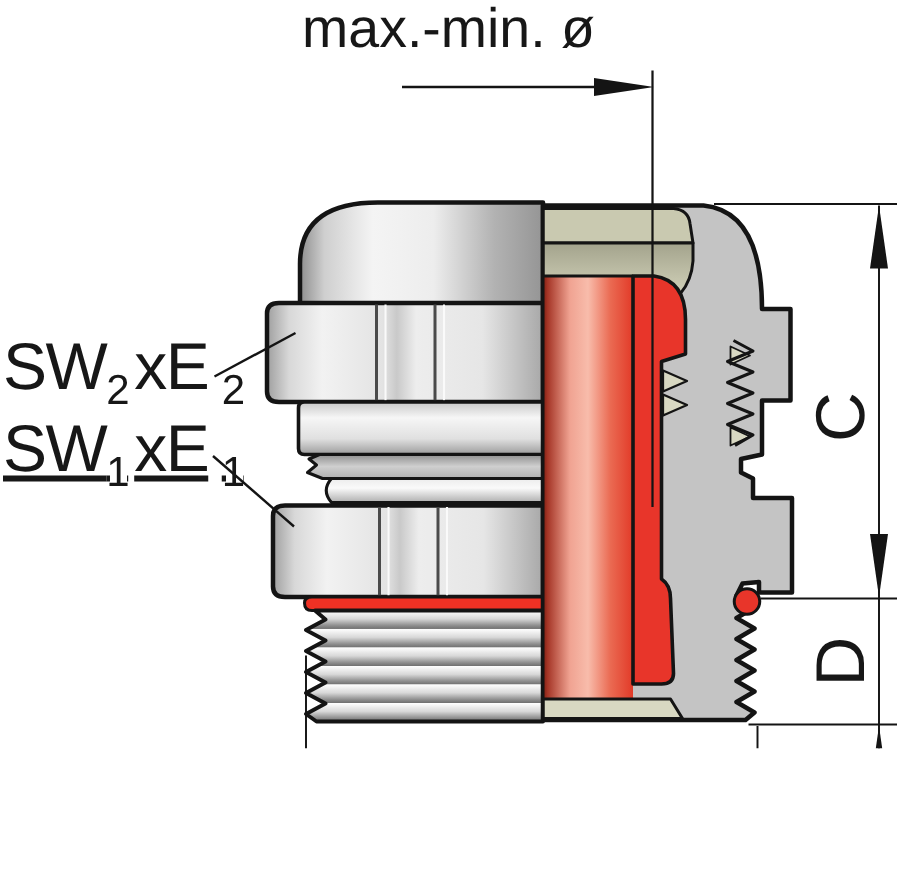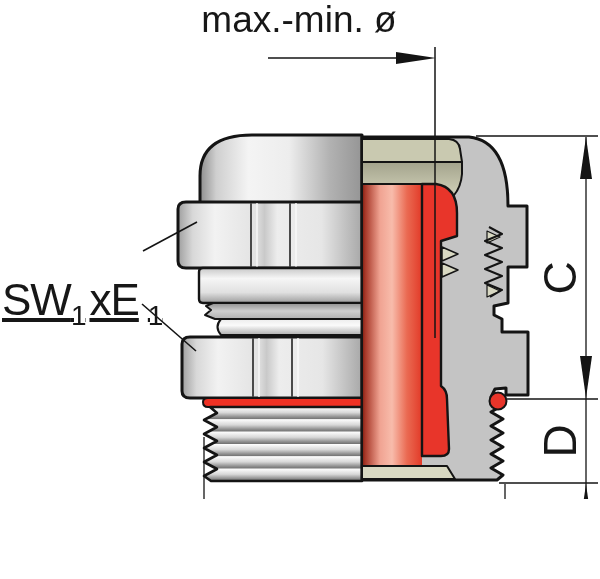--- a/index.html
+++ b/index.html
@@ -158,20 +158,21 @@
     <polygon points="204,564 246,558 246,570" fill="#141414" stroke="none"></polygon>
     <polygon points="505,564 463,558 463,570" fill="#141414" stroke="none"></polygon>
 
     <line x1="143" y1="251" x2="197" y2="222" stroke-width="1.6"></line>
     <line x1="142" y1="304" x2="196" y2="351" stroke-width="1.6"></line>
   </g>
 </svg>
 
 <div class="lbl lbl-maxmin centered" style="left:299px;top:19px;">max.-min. ø</div>
 
+<div class="lbl lbl-sw" style="left:2px;top:223px;"><span>SW</span><sub>2</sub><span class="xe">xE</span><sub class="gap">2</sub></div>
 
 <div class="lbl lbl-sw" style="left:2px;top:278px;text-decoration:underline;"><span>SW</span><sub>1</sub><span class="xe">xE</span><sub class="gap">1</sub></div>
 
 <div class="lbl lbl-dim vert" style="left:560px;top:278px;">C</div>
 
 <div class="lbl lbl-dim vert" style="left:560px;top:441px;">D</div>
 
 <div class="lbl lbl-a centered" style="left:350px;top:536px;">A</div>
 
 </div>

